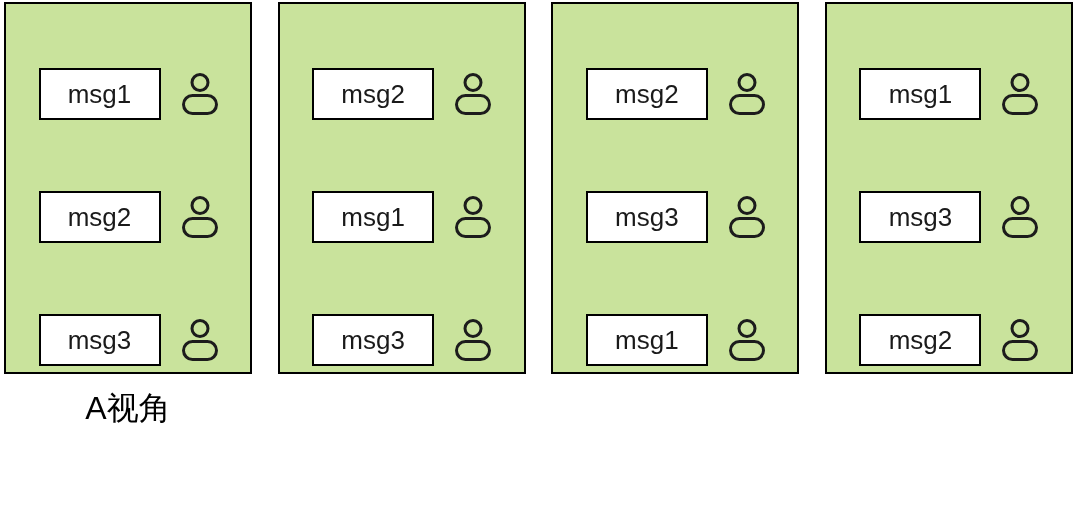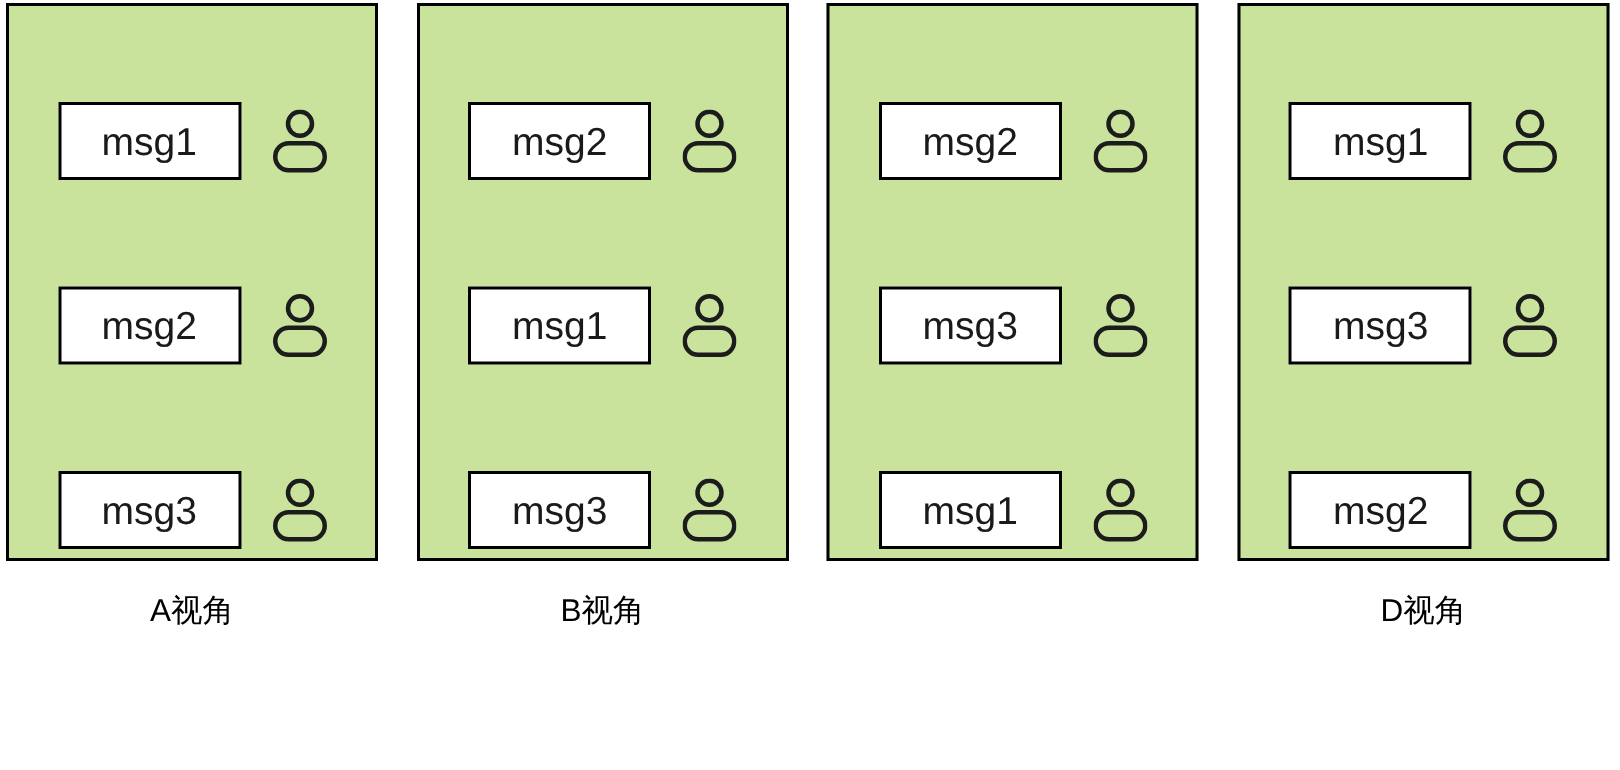--- a/index.html
+++ b/index.html
@@ -56,21 +56,21 @@
   }
   .person-icon {
     display: flex;
     align-items: center;
     justify-content: center;
     width: 36px;
     height: 43px;
   }
   .panel-label {
     margin-top: 16px;
-    font-size: 21px;
+    font-size: 32px;
     line-height: 36px;
     color: #000000;
     text-align: center;
   }
 </style>
 </head>
 <body>
 
 <div class="canvas">
 
@@ -142,93 +142,91 @@
             <span>msg3</span>
           </div>
         <span class="person-icon">
           <svg width="36" height="43" viewBox="0 0 36 43">
               <circle cx="18" cy="9.5" r="8" fill="none" stroke="#1c1c1c" stroke-width="3"></circle>
               <rect x="1.5" y="22.5" width="33" height="18" rx="9" ry="9" fill="none" stroke="#1c1c1c" stroke-width="3"></rect>
             </svg>
         </span>
       </div>
     </div>
-    <div class="panel-label">B视角</div>
-  </div>
-
-  <div class="column">
-    <div class="panel">
-      <div class="msg-row">
-        <div class="msg-box">
-            <span>msg2</span>
-          </div>
-        <span class="person-icon">
-          <svg width="36" height="43" viewBox="0 0 36 43">
-              <circle cx="18" cy="9.5" r="8" fill="none" stroke="#1c1c1c" stroke-width="3"></circle>
-              <rect x="1.5" y="22.5" width="33" height="18" rx="9" ry="9" fill="none" stroke="#1c1c1c" stroke-width="3"></rect>
-            </svg>
-        </span>
-      </div>
-      <div class="msg-row">
-        <div class="msg-box">
-            <span>msg3</span>
-          </div>
-        <span class="person-icon">
-          <svg width="36" height="43" viewBox="0 0 36 43">
-              <circle cx="18" cy="9.5" r="8" fill="none" stroke="#1c1c1c" stroke-width="3"></circle>
-              <rect x="1.5" y="22.5" width="33" height="18" rx="9" ry="9" fill="none" stroke="#1c1c1c" stroke-width="3"></rect>
-            </svg>
-        </span>
-      </div>
-      <div class="msg-row">
-        <div class="msg-box">
-            <span>msg1</span>
-          </div>
-        <span class="person-icon">
-          <svg width="36" height="43" viewBox="0 0 36 43">
-              <circle cx="18" cy="9.5" r="8" fill="none" stroke="#1c1c1c" stroke-width="3"></circle>
-              <rect x="1.5" y="22.5" width="33" height="18" rx="9" ry="9" fill="none" stroke="#1c1c1c" stroke-width="3"></rect>
-            </svg>
-        </span>
-      </div>
-    </div>
-  </div>
-
-  <div class="column">
-    <div class="panel">
-      <div class="msg-row">
-        <div class="msg-box">
-            <span>msg1</span>
-          </div>
-        <span class="person-icon">
-          <svg width="36" height="43" viewBox="0 0 36 43">
-              <circle cx="18" cy="9.5" r="8" fill="none" stroke="#1c1c1c" stroke-width="3"></circle>
-              <rect x="1.5" y="22.5" width="33" height="18" rx="9" ry="9" fill="none" stroke="#1c1c1c" stroke-width="3"></rect>
-            </svg>
-        </span>
-      </div>
-      <div class="msg-row">
-        <div class="msg-box">
-            <span>msg3</span>
-          </div>
-        <span class="person-icon">
-          <svg width="36" height="43" viewBox="0 0 36 43">
-              <circle cx="18" cy="9.5" r="8" fill="none" stroke="#1c1c1c" stroke-width="3"></circle>
-              <rect x="1.5" y="22.5" width="33" height="18" rx="9" ry="9" fill="none" stroke="#1c1c1c" stroke-width="3"></rect>
-            </svg>
-        </span>
-      </div>
-      <div class="msg-row">
-        <div class="msg-box">
-            <span>msg2</span>
-          </div>
-        <span class="person-icon">
-          <svg width="36" height="43" viewBox="0 0 36 43">
-              <circle cx="18" cy="9.5" r="8" fill="none" stroke="#1c1c1c" stroke-width="3"></circle>
-              <rect x="1.5" y="22.5" width="33" height="18" rx="9" ry="9" fill="none" stroke="#1c1c1c" stroke-width="3"></rect>
-            </svg>
-        </span>
-      </div>
-    </div>
-    <div class="panel-label">D视角</div>
+  </div>
+
+  <div class="column">
+    <div class="panel">
+      <div class="msg-row">
+        <div class="msg-box">
+            <span>msg2</span>
+          </div>
+        <span class="person-icon">
+          <svg width="36" height="43" viewBox="0 0 36 43">
+              <circle cx="18" cy="9.5" r="8" fill="none" stroke="#1c1c1c" stroke-width="3"></circle>
+              <rect x="1.5" y="22.5" width="33" height="18" rx="9" ry="9" fill="none" stroke="#1c1c1c" stroke-width="3"></rect>
+            </svg>
+        </span>
+      </div>
+      <div class="msg-row">
+        <div class="msg-box">
+            <span>msg3</span>
+          </div>
+        <span class="person-icon">
+          <svg width="36" height="43" viewBox="0 0 36 43">
+              <circle cx="18" cy="9.5" r="8" fill="none" stroke="#1c1c1c" stroke-width="3"></circle>
+              <rect x="1.5" y="22.5" width="33" height="18" rx="9" ry="9" fill="none" stroke="#1c1c1c" stroke-width="3"></rect>
+            </svg>
+        </span>
+      </div>
+      <div class="msg-row">
+        <div class="msg-box">
+            <span>msg1</span>
+          </div>
+        <span class="person-icon">
+          <svg width="36" height="43" viewBox="0 0 36 43">
+              <circle cx="18" cy="9.5" r="8" fill="none" stroke="#1c1c1c" stroke-width="3"></circle>
+              <rect x="1.5" y="22.5" width="33" height="18" rx="9" ry="9" fill="none" stroke="#1c1c1c" stroke-width="3"></rect>
+            </svg>
+        </span>
+      </div>
+    </div>
+  </div>
+
+  <div class="column">
+    <div class="panel">
+      <div class="msg-row">
+        <div class="msg-box">
+            <span>msg1</span>
+          </div>
+        <span class="person-icon">
+          <svg width="36" height="43" viewBox="0 0 36 43">
+              <circle cx="18" cy="9.5" r="8" fill="none" stroke="#1c1c1c" stroke-width="3"></circle>
+              <rect x="1.5" y="22.5" width="33" height="18" rx="9" ry="9" fill="none" stroke="#1c1c1c" stroke-width="3"></rect>
+            </svg>
+        </span>
+      </div>
+      <div class="msg-row">
+        <div class="msg-box">
+            <span>msg3</span>
+          </div>
+        <span class="person-icon">
+          <svg width="36" height="43" viewBox="0 0 36 43">
+              <circle cx="18" cy="9.5" r="8" fill="none" stroke="#1c1c1c" stroke-width="3"></circle>
+              <rect x="1.5" y="22.5" width="33" height="18" rx="9" ry="9" fill="none" stroke="#1c1c1c" stroke-width="3"></rect>
+            </svg>
+        </span>
+      </div>
+      <div class="msg-row">
+        <div class="msg-box">
+            <span>msg2</span>
+          </div>
+        <span class="person-icon">
+          <svg width="36" height="43" viewBox="0 0 36 43">
+              <circle cx="18" cy="9.5" r="8" fill="none" stroke="#1c1c1c" stroke-width="3"></circle>
+              <rect x="1.5" y="22.5" width="33" height="18" rx="9" ry="9" fill="none" stroke="#1c1c1c" stroke-width="3"></rect>
+            </svg>
+        </span>
+      </div>
+    </div>
   </div>
 
 </div>
 
 </body></html>

